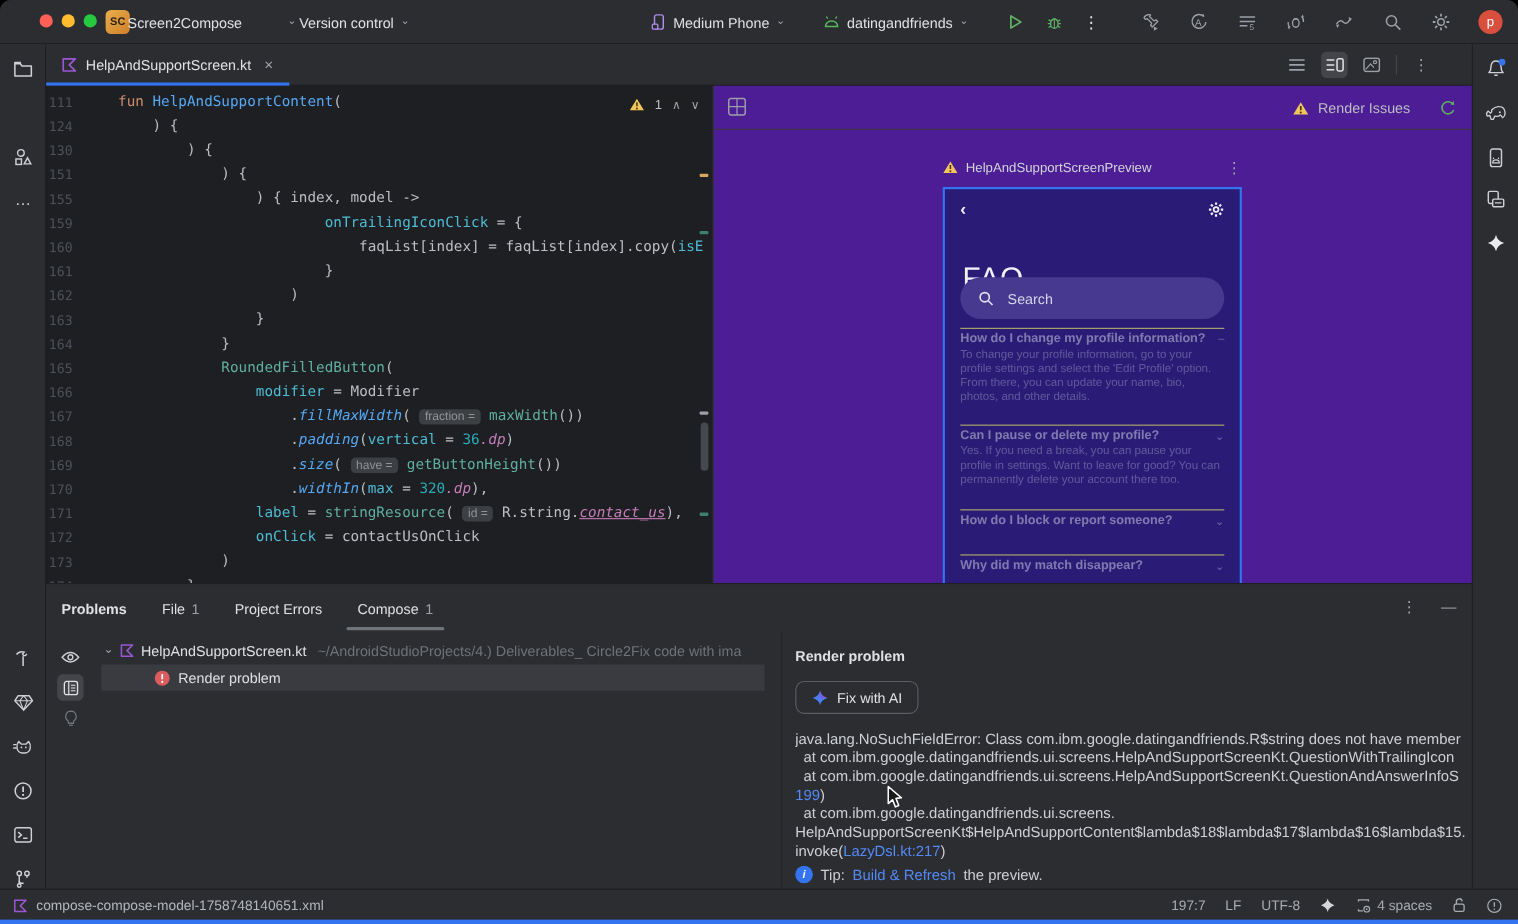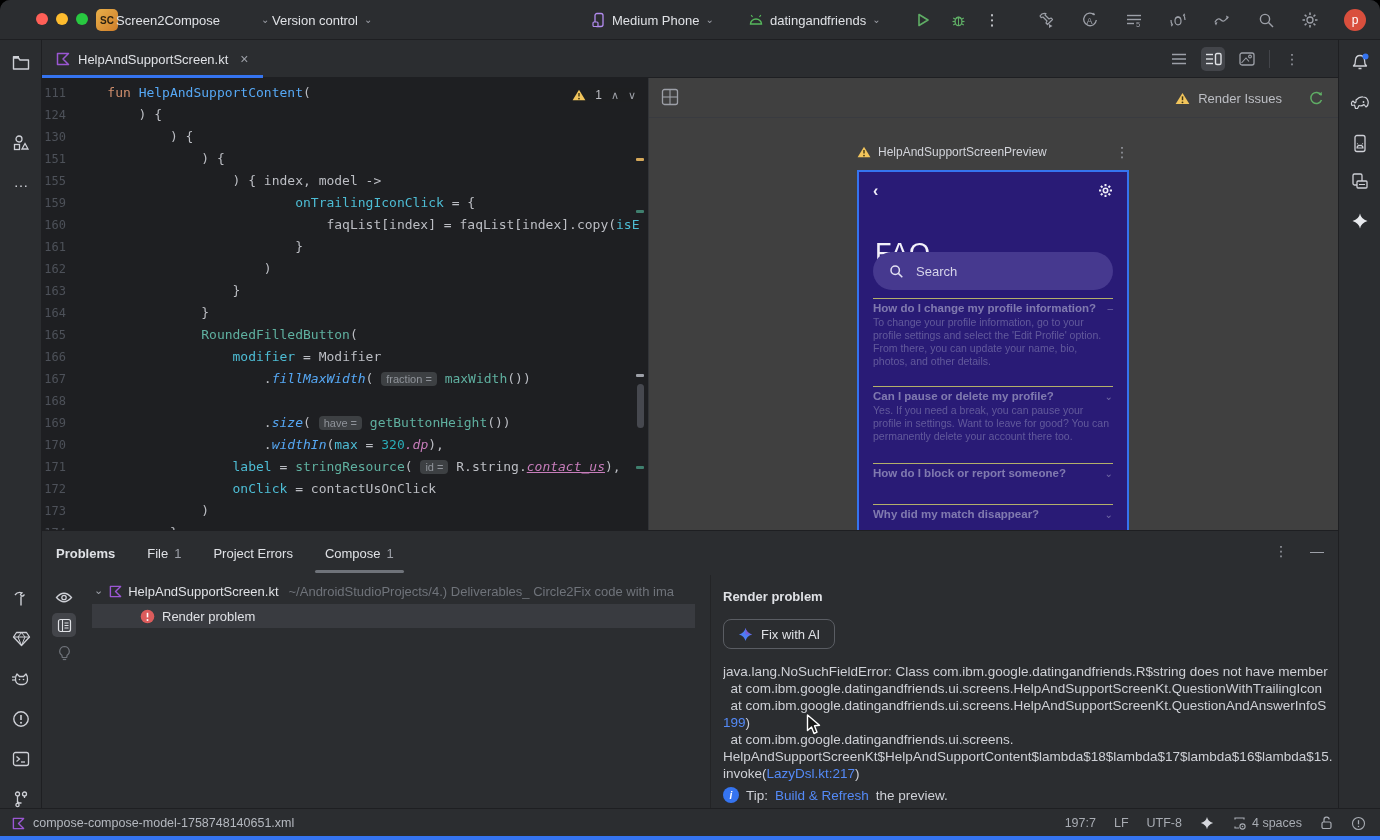--- a/index.html
+++ b/index.html
@@ -44,21 +44,21 @@
   .sg-np{color:#4dbcd4} .sg-num{color:#2aacb8}
   .sg-dp{color:#c77dbb; font-style:italic}
   .sg-pu{color:#c77dbb; font-style:italic; text-decoration:underline}
   .sg-h{ background:#3d4043; color:#8f939a; border-radius:4px; padding:1px 5px; font-size:11px; font-family:"Liberation Sans",sans-serif; }
   .warn-nav { position:absolute; right:10px; top:10px; display:flex; align-items:center; gap:9px; color:#bcbec4; font-size:12px; background:#1e1f22cc; padding:0 2px; }
   .warn-nav .nav-ch { color:#9da0a8; font-size:11px; }
   .stripe-mark { position:absolute; right:4px; width:8px; height:3px; border-radius:1px; }
   .scroll-thumb { position:absolute; right:4px; width:7px; border-radius:4px; background:#4d5057; opacity:.85; }
 
   
-  .preview { position:absolute; left:648px; top:78px; width:690px; height:452px; background:#404040; overflow:hidden; border-left:1px solid #323438; }
+  .preview { position:absolute; left:648px; top:78px; width:690px; height:452px; background:#4c1d95; overflow:hidden; border-left:1px solid #323438; }
   .pv-toolbar { position:absolute; left:0; top:0; width:100%; height:40px; border-bottom:1px solid #393b40; }
   .render-issues { position:absolute; right:14px; top:0; height:40px; display:flex; align-items:center; gap:8px; color:#bcbec4; font-size:13px; }
   .pv-grid-btn { position:absolute; left:12px; top:10px; }
   .pv-label-row { position:absolute; left:208px; top:66px; width:272px; display:flex; align-items:center; gap:7px; color:#d2d4da; font-size:12px; }
   .pv-kebab { margin-left:auto; color:#9da0a8; font-size:14px; }
   .phone { position:absolute; left:208px; top:92px; width:272px; height:400px; background:#291b76; border:2px solid #3574f0; }
   .ph-top { position:absolute; left:14px; right:14px; top:10px; height:20px; color:#efedf8; }
   .ph-back { position:absolute; left:0; top:0; font-size:16px; font-weight:bold; line-height:18px; }
   .ph-gear { position:absolute; right:0; top:1px; }
   .ph-title { position:absolute; left:16px; top:38px; color:#f2f0fa; font-size:27px; font-weight:500; letter-spacing:.5px;margin-top:28px; }
@@ -382,21 +382,21 @@
         <div class="code-line"><span class="ln">155</span><span><span class="sg-d">                    ) { index, model -&gt;</span></span></div>
         <div class="code-line"><span class="ln">159</span><span><span class="sg-d">                            </span><span class="sg-np">onTrailingIconClick</span><span class="sg-d"> = {</span></span></div>
         <div class="code-line"><span class="ln">160</span><span><span class="sg-d">                                faqList[index] = faqList[index].copy(</span><span class="sg-np">isE</span></span></div>
         <div class="code-line"><span class="ln">161</span><span><span class="sg-d">                            }</span></span></div>
         <div class="code-line"><span class="ln">162</span><span><span class="sg-d">                        )</span></span></div>
         <div class="code-line"><span class="ln">163</span><span><span class="sg-d">                    }</span></span></div>
         <div class="code-line"><span class="ln">164</span><span><span class="sg-d">                }</span></span></div>
         <div class="code-line"><span class="ln">165</span><span><span class="sg-d">                </span><span class="sg-call">RoundedFilledButton</span><span class="sg-d">(</span></span></div>
         <div class="code-line"><span class="ln">166</span><span><span class="sg-d">                    </span><span class="sg-np">modifier</span><span class="sg-d"> = Modifier</span></span></div>
         <div class="code-line"><span class="ln">167</span><span><span class="sg-d">                        .</span><span class="sg-ext">fillMaxWidth</span><span class="sg-d">( </span><span class="sg-h">fraction =</span><span class="sg-d"> </span><span class="sg-call">maxWidth</span><span class="sg-d">())</span></span></div>
-        <div class="code-line"><span class="ln">168</span></div>
+        <div class="code-line"><span class="ln">168</span><span><span class="sg-d">                        .</span><span class="sg-ext">padding</span><span class="sg-d">(</span><span class="sg-np">vertical</span><span class="sg-d"> = </span><span class="sg-num">36</span><span class="sg-dp">.dp</span><span class="sg-d">)</span></span></div>
         <div class="code-line"><span class="ln">169</span><span><span class="sg-d">                        .</span><span class="sg-ext">size</span><span class="sg-d">( </span><span class="sg-h">have =</span><span class="sg-d"> </span><span class="sg-call">getButtonHeight</span><span class="sg-d">())</span></span></div>
         <div class="code-line"><span class="ln">170</span><span><span class="sg-d">                        .</span><span class="sg-ext">widthIn</span><span class="sg-d">(</span><span class="sg-np">max</span><span class="sg-d"> = </span><span class="sg-num">320</span><span class="sg-dp">.dp</span><span class="sg-d">),</span></span></div>
         <div class="code-line"><span class="ln">171</span><span><span class="sg-d">                    </span><span class="sg-np">label</span><span class="sg-d"> = </span><span class="sg-call">stringResource</span><span class="sg-d">( </span><span class="sg-h">id =</span><span class="sg-d"> R.string.</span><span class="sg-pu">contact_us</span><span class="sg-d">),</span></span></div>
         <div class="code-line"><span class="ln">172</span><span><span class="sg-d">                    </span><span class="sg-np">onClick</span><span class="sg-d"> = contactUsOnClick</span></span></div>
         <div class="code-line"><span class="ln">173</span><span><span class="sg-d">                )</span></span></div>
         <div class="code-line"><span class="ln">174</span><span><span class="sg-d">            }</span></span></div>
       </div>
     <div class="warn-nav">
       <span>
         <svg width="14" height="12" viewBox="0 0 14 12">

